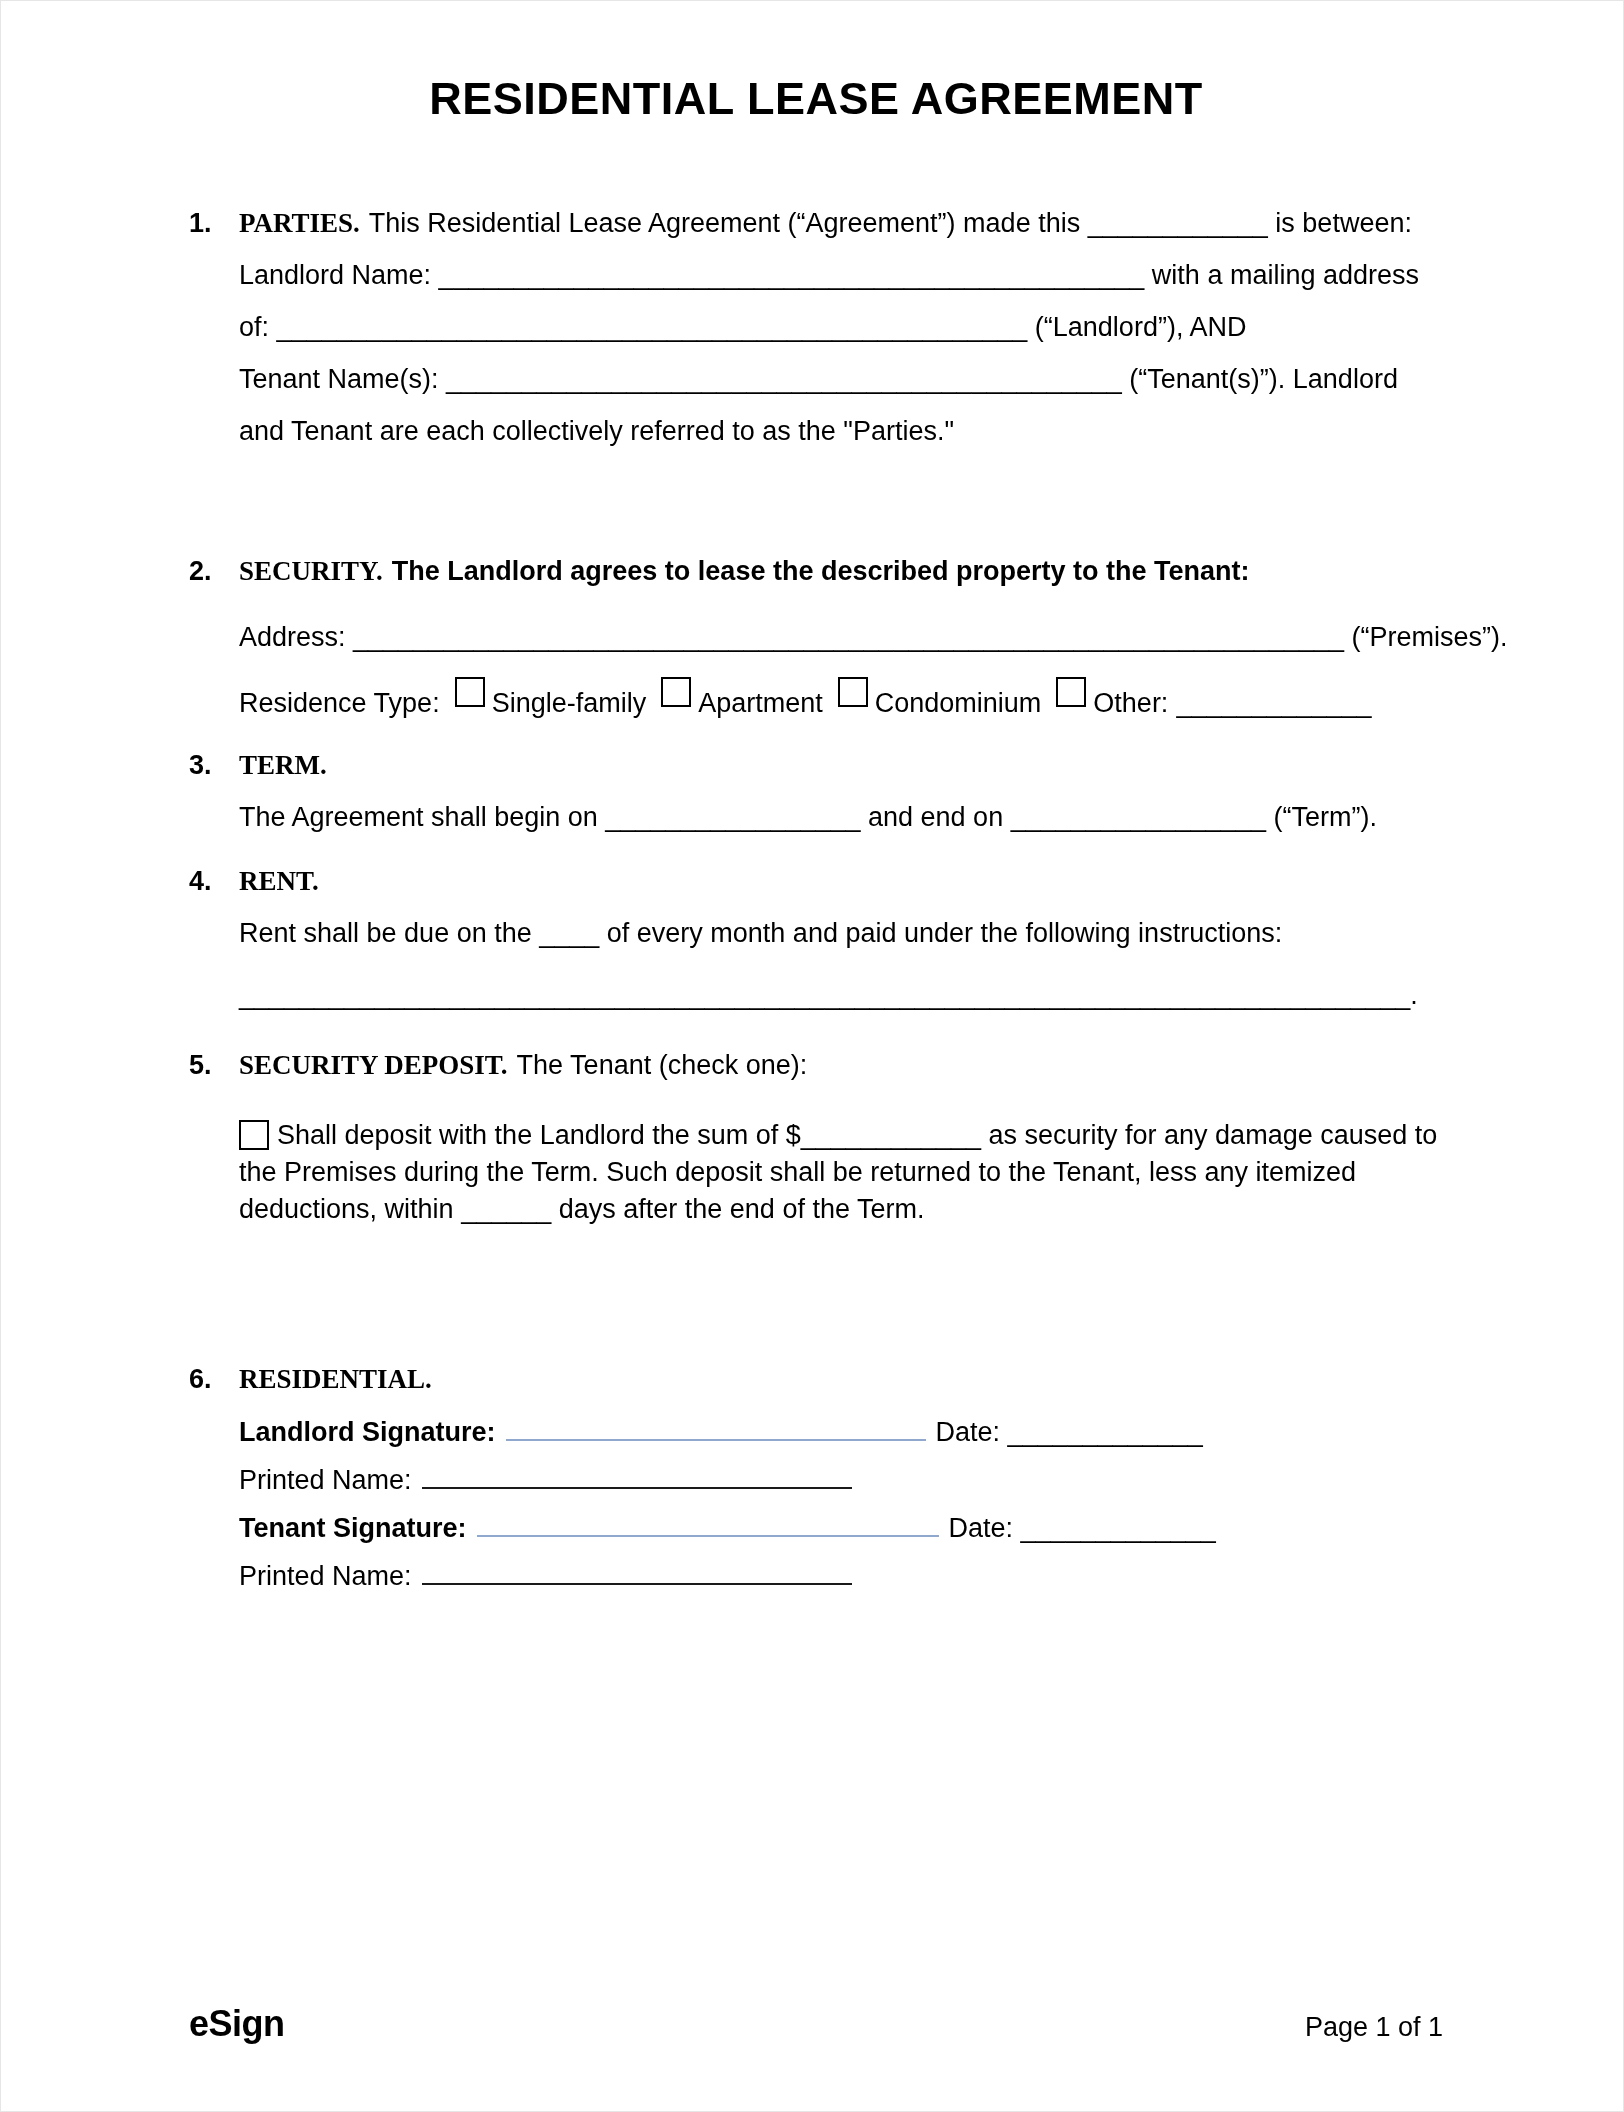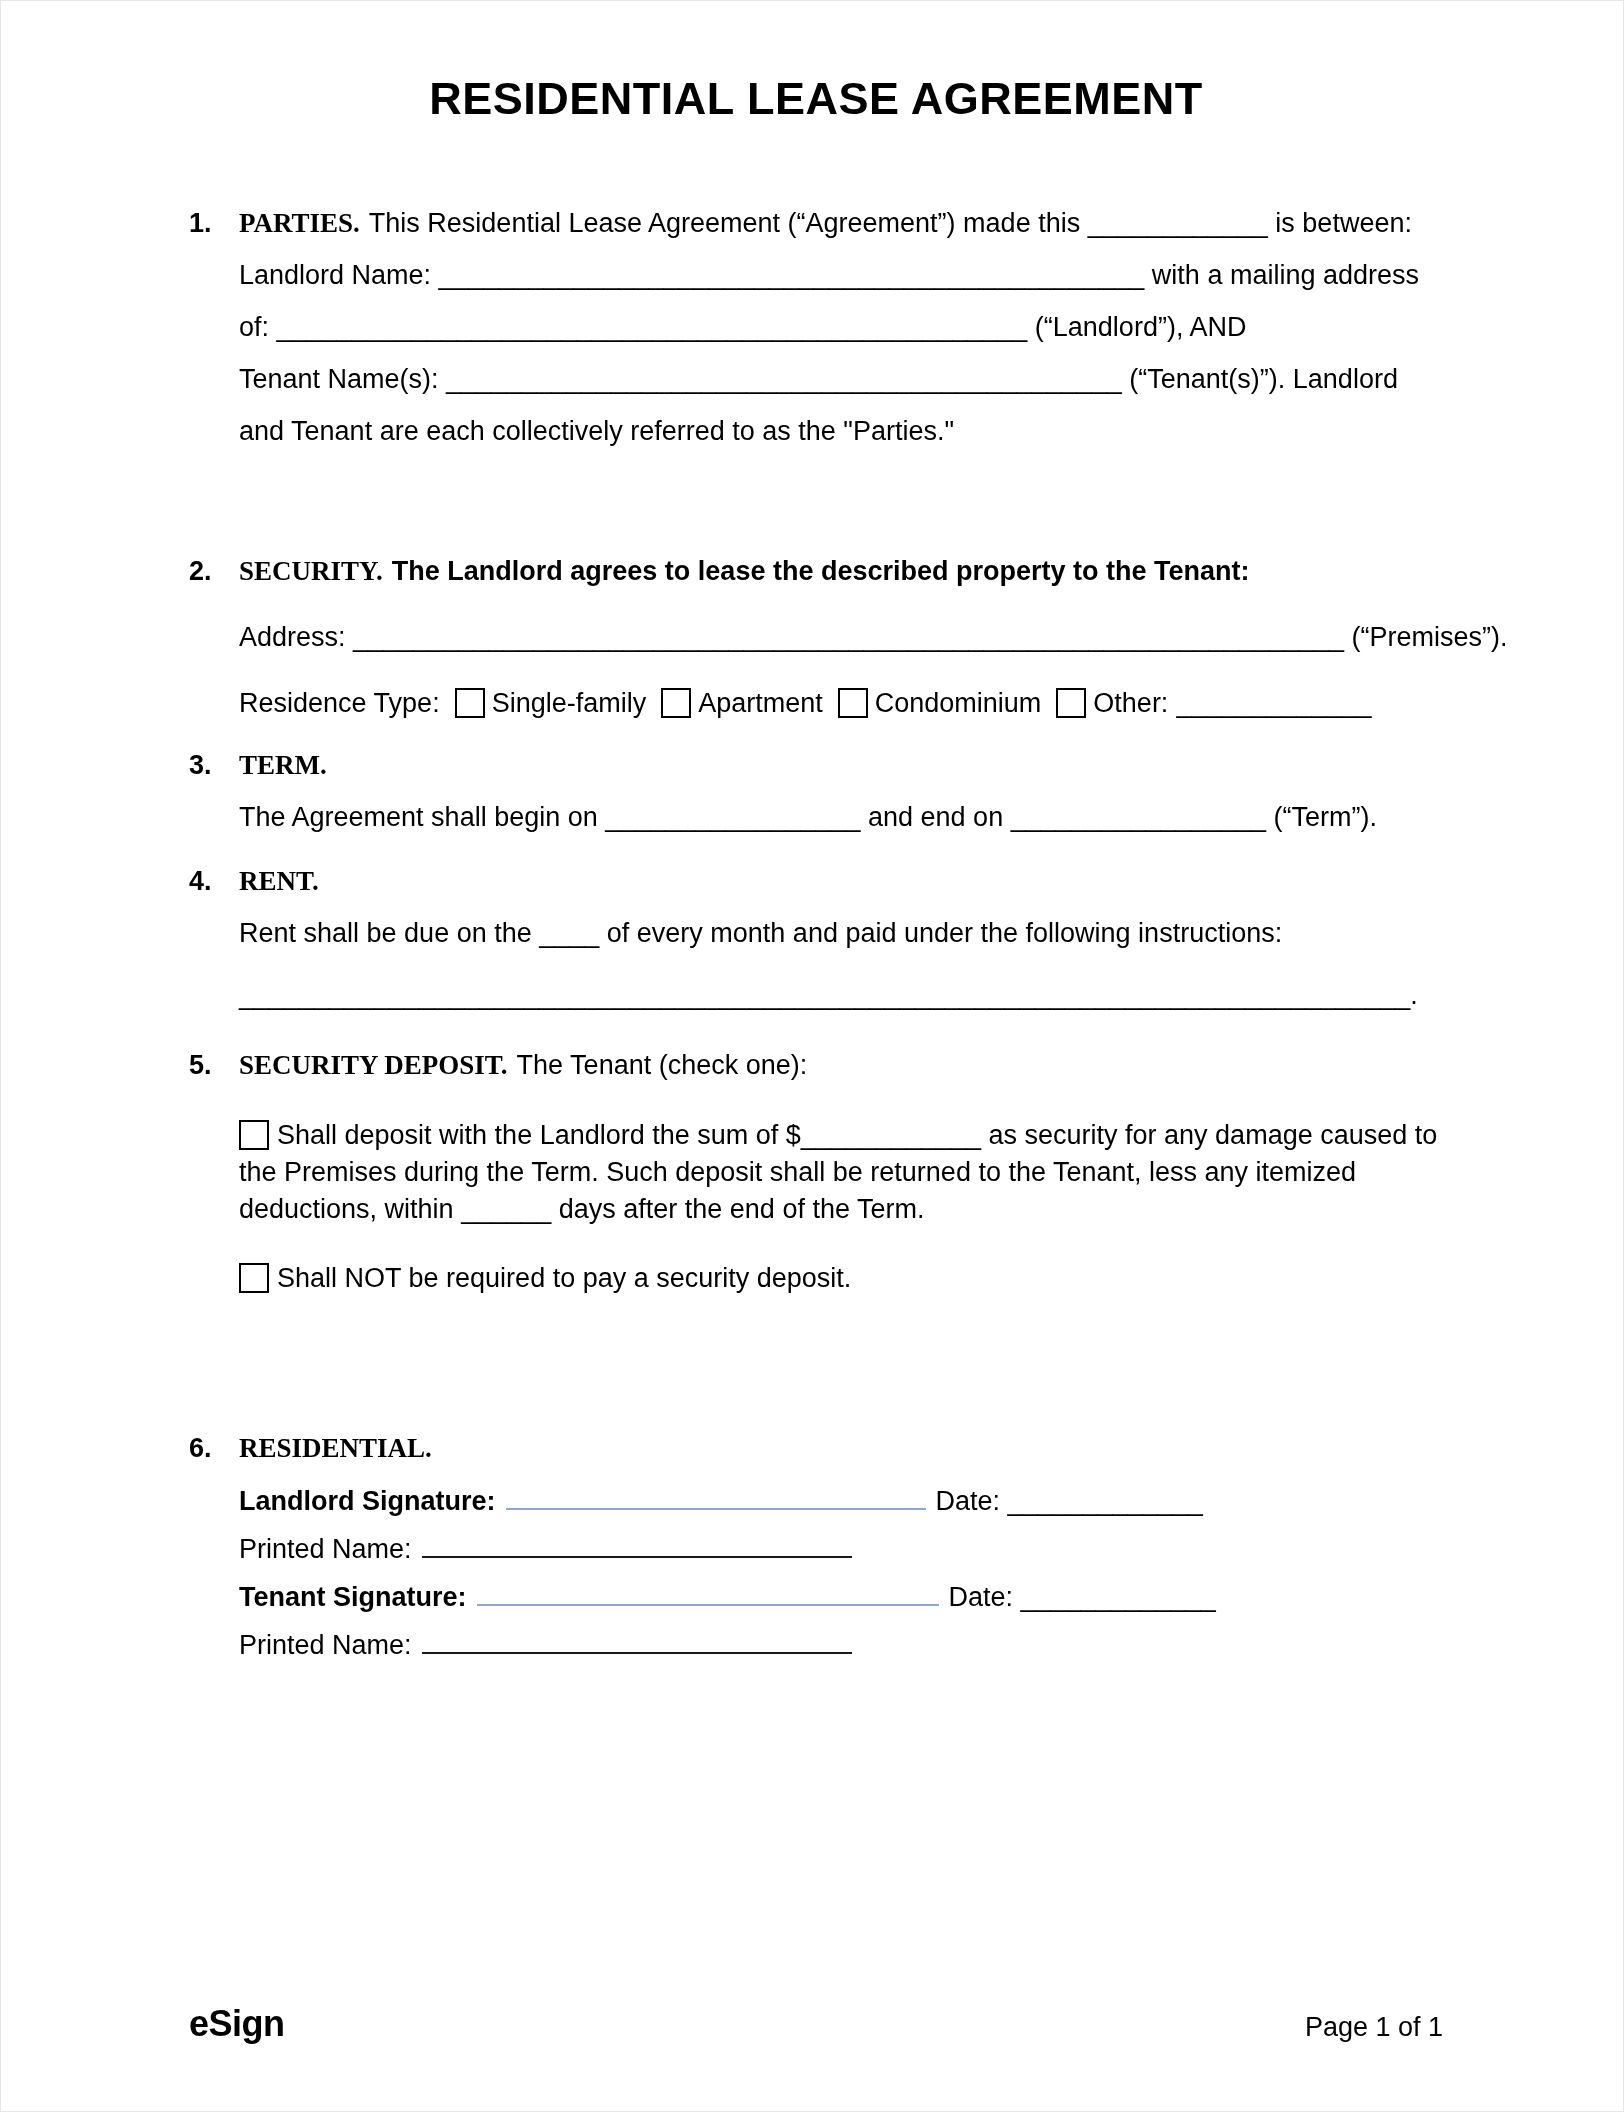--- a/index.html
+++ b/index.html
@@ -46,21 +46,21 @@
 
   .sec-parties  { margin-top: 72px; }
   .sec-property { margin-top: 88px; }
   .sec-property .gap-line { margin-top: 14px; }
   .sec-term { margin-top: 10px; }
   .sec-rent { margin-top: 12px; }
   .sec-rent .fill-line { margin-top: 10px; }
   .sec-deposit { margin-top: 18px; }
   .sec-signatures { margin-top: 125px; }
 
-  .flexline { display: flex; align-items: center; white-space: pre; }
+  .flexline { display: flex; white-space: pre; }
   .cb {
     width: 30px; height: 30px;
     border: 2.5px solid #000;
     display: inline-block;
     background: #fff;
     flex-shrink: 0;
   }
   .flexline .cb { margin: 0 7px 0 15px; }
   .flexline .cb:first-of-type { margin-left: 15px; }
   .other-blank { margin-left: 8px; }
@@ -159,21 +159,20 @@
         <div class="line">Rent shall be due on the ____ of every month and paid under the following instructions:</div>
         <div class="line fill-line">______________________________________________________________________________.</div>
       </div>
     </div>
 
     <div class="section sec-deposit">
       <div class="num">5.</div>
       <div class="sbody">
         <div class="line"><span class="hd">SECURITY DEPOSIT.</span><span>The Tenant (check one):</span></div>
         <div class="cb-para"><span class="cb"></span><span>Shall deposit with the Landlord the sum of $____________ as security for any damage caused to the Premises during the Term. Such deposit shall be returned to the Tenant, less any itemized deductions, within ______ days after the end of the Term.</span></div>
-        <div class="cb-para second"><span class="cb"></span><span>Shall NOT be required to pay a security deposit.</span></div>
       </div>
     </div>
 
     <div class="section sec-signatures">
       <div class="num">6.</div>
       <div class="sbody">
         <div class="line"><span class="hd">RESIDENTIAL.</span></div>
 
         <div class="sigrow first"><span class="hd-line">Landlord Signature:</span><span class="fieldline sig-line w-landlord-sig"></span><span>Date:</span> <span>_____________</span></div>
 

